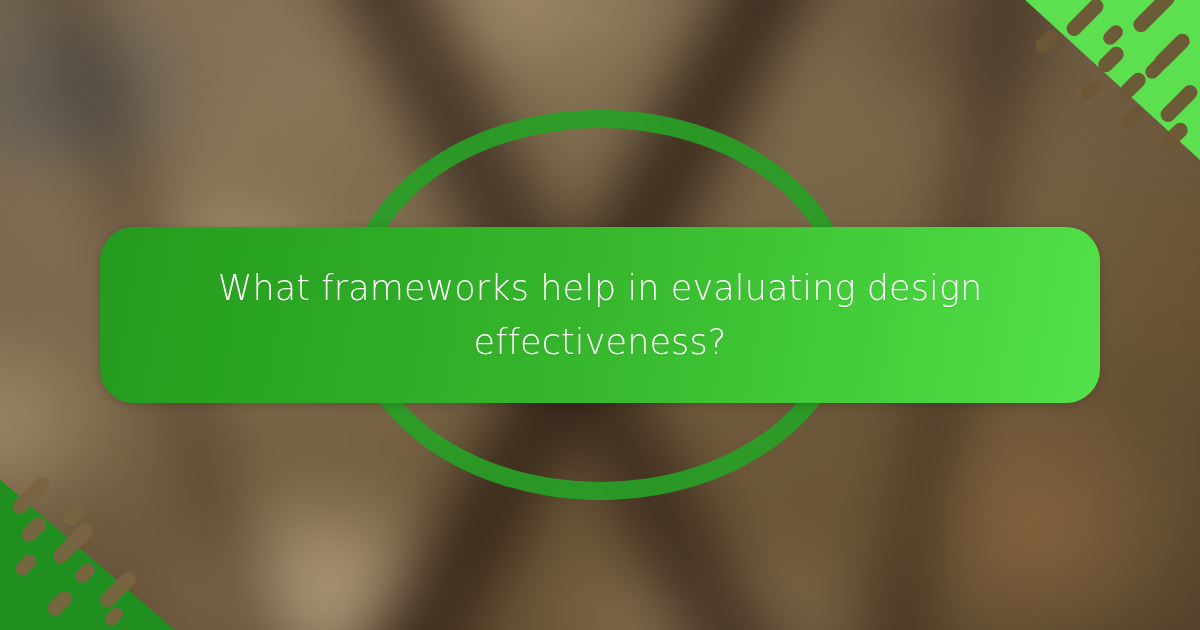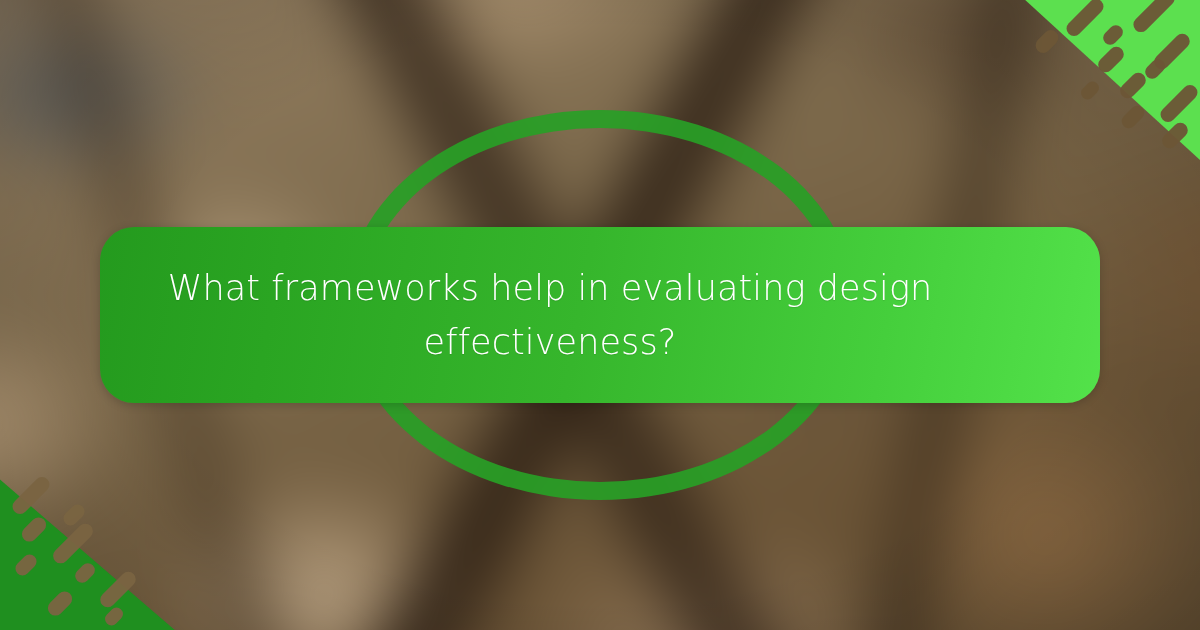--- a/index.html
+++ b/index.html
@@ -101,21 +101,21 @@
   .question-card {
     position: absolute;
     left: 100px;
     top: 227px;
     width: 1000px;
     height: 176px;
     border-radius: 34px;
     background: linear-gradient(100deg, #249a1e 0%, #2aa522 18%, #36b62c 48%, #45cf3c 78%, #53e24a 100%);
     display: flex;
     align-items: center;
-    justify-content: flex-start;
+    justify-content: center;
     box-shadow: 0 2px 10px rgba(0,0,0,0.18);
     box-sizing: border-box;
     padding: 0 60px;
   }
   .question-text {
     color: #ffffff;
     font-size: 35px;
     font-weight: 300;
     line-height: 1.55;
     text-align: center;

